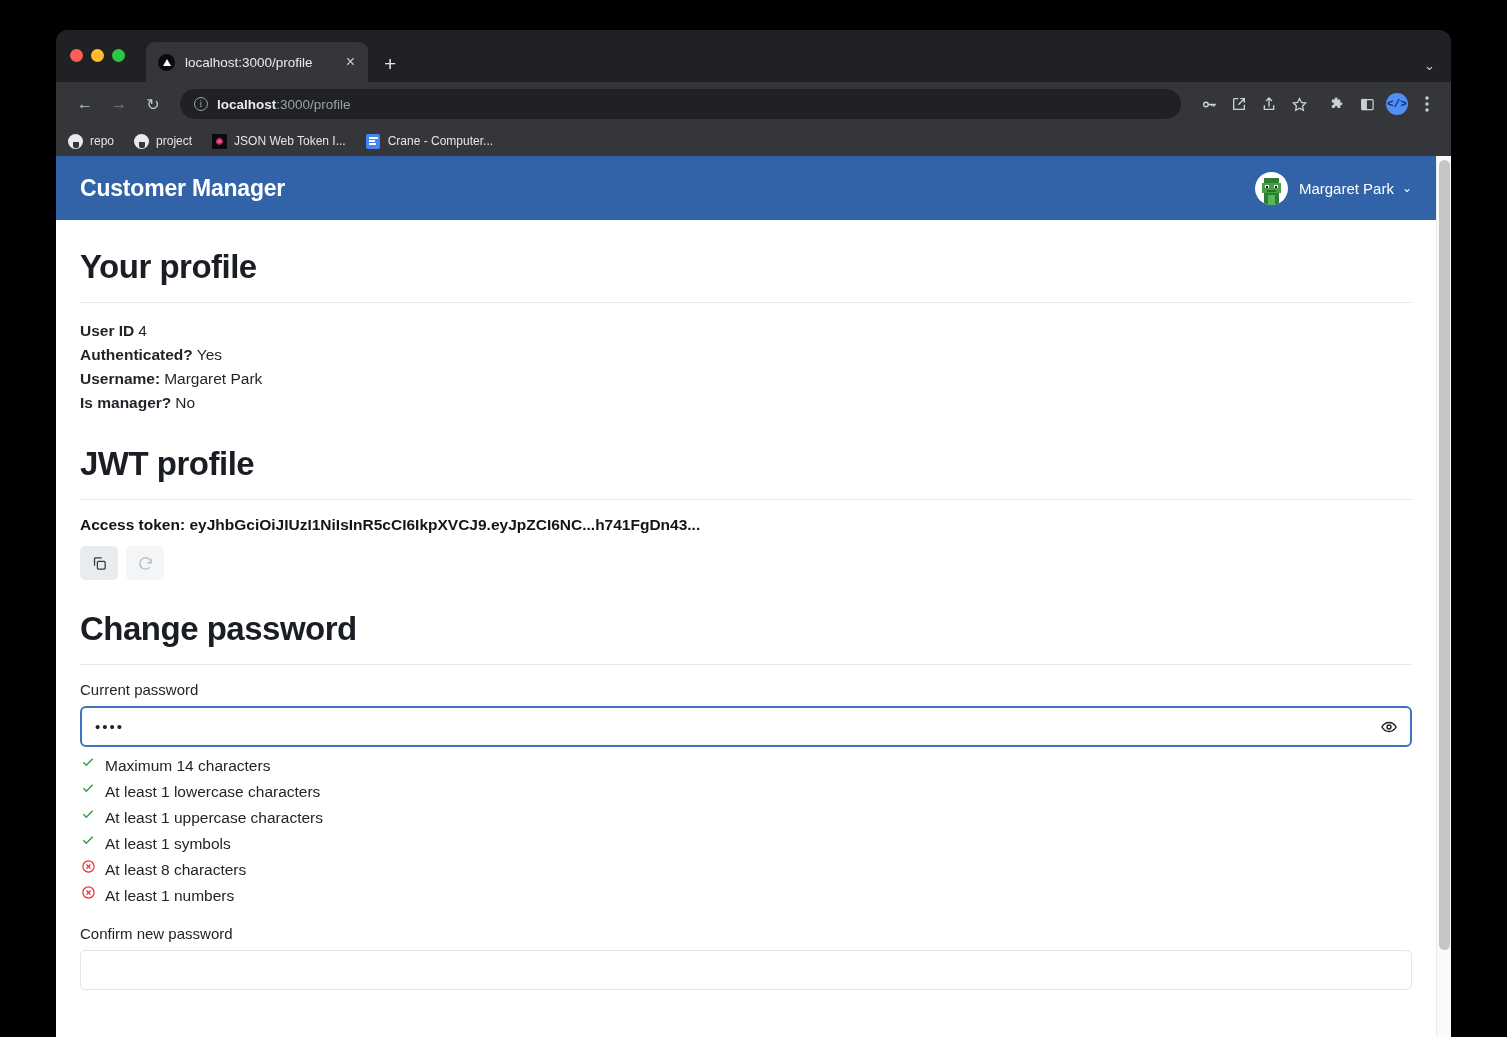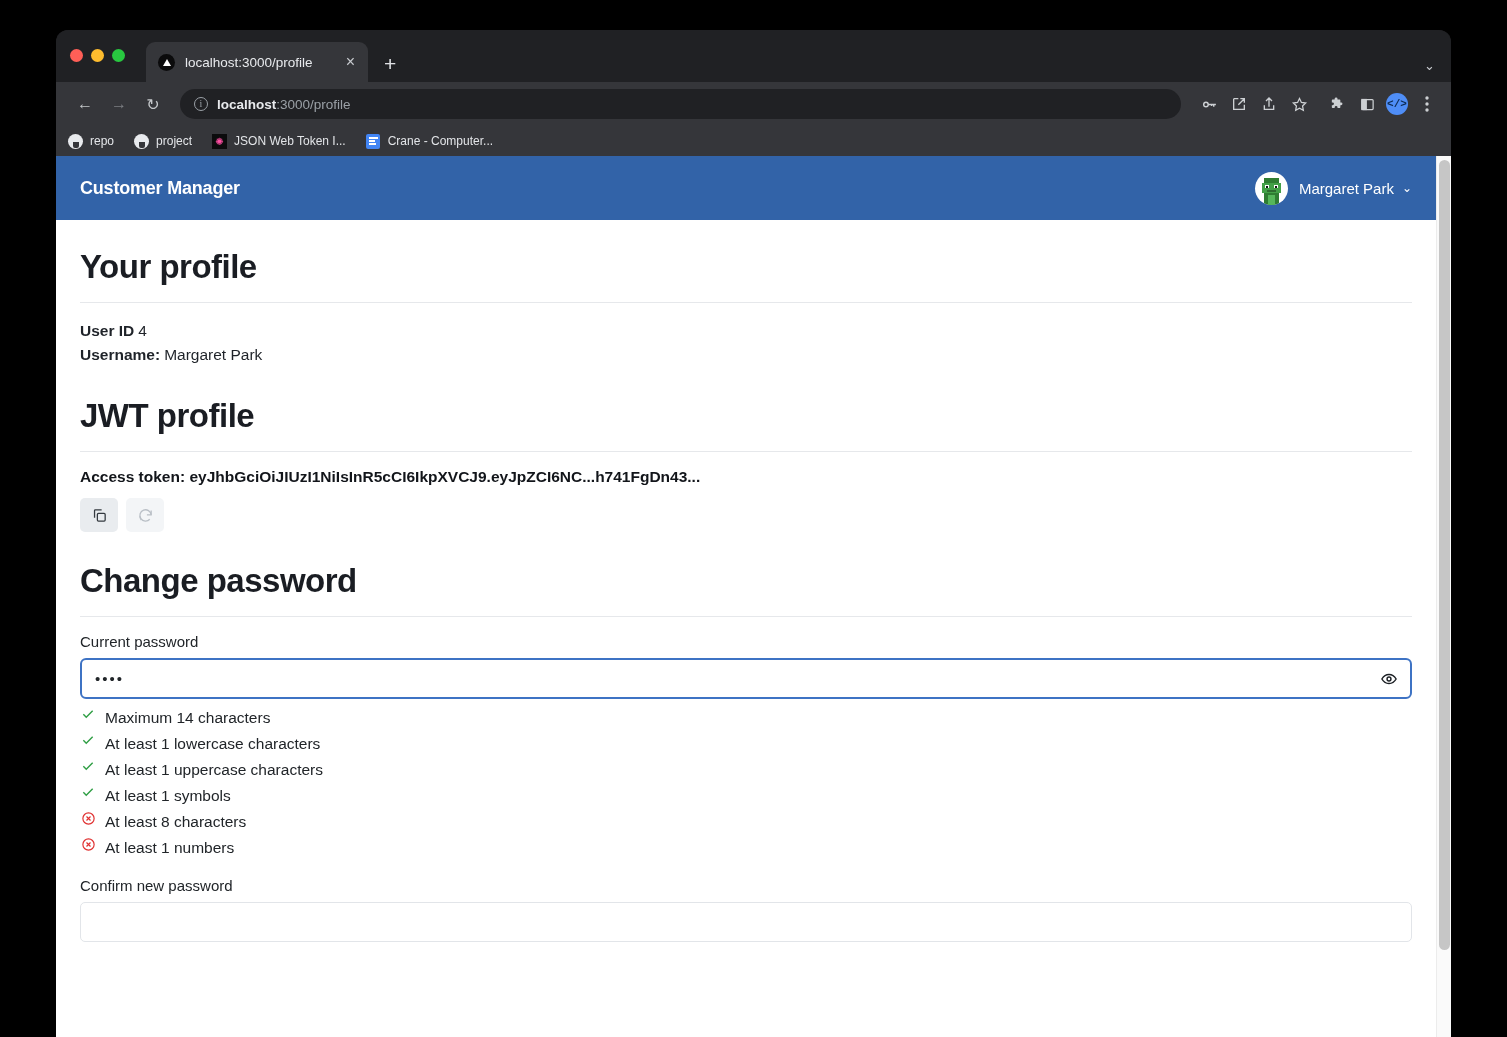--- a/index.html
+++ b/index.html
@@ -148,21 +148,21 @@
   
   .viewport { flex: 1; background: #fff; position: relative; overflow: hidden; display: flex; }
   .page { flex: 1; background: #fff; position: relative; overflow: hidden; }
 
   
   .app-header {
     height: 64px; background: #3263a8;
     display: flex; align-items: center; justify-content: space-between;
     padding: 0 24px 0 24px;
   }
-  .app-title { color: #fff; font-size: 18px; font-weight: 700; letter-spacing: -0.2px; }
+  .app-title { color: #fff; font-size: 23px; font-weight: 700; letter-spacing: -0.2px; }
   .user-menu { display: flex; align-items: center; gap: 11px; }
   .avatar {
     width: 33px; height: 33px; border-radius: 50%;
     background: #fff; overflow: hidden; flex: none;
     display: flex; align-items: flex-end; justify-content: center;
   }
   .avatar svg { display: block; }
   .user-name { color: #fff; font-size: 15px; }
   .caret { color: #fff; font-size: 12px; margin-left: -3px; }
 
@@ -370,21 +370,27 @@
 
       <div class="content">
 
         <h1 class="section">Your profile</h1>
 
         <div>
           <div class="kv">
             <b>User ID</b><span>4</span>
           </div>
           <div class="kv">
+            <b>Authenticated?</b><span>Yes</span>
+          </div>
+          <div class="kv">
             <b>Username:</b><span>Margaret Park</span>
+          </div>
+          <div class="kv">
+            <b>Is manager?</b><span>No</span>
           </div>
         </div>
 
         <h1 class="section tight">JWT profile</h1>
 
         <div class="token-line">Access token: eyJhbGciOiJIUzI1NiIsInR5cCI6IkpXVCJ9.eyJpZCI6NC...h741FgDn43...</div>
 
         <div class="token-btns">
           <button class="icon-btn">
             <svg width="17" height="17" viewBox="0 0 24 24" fill="none" stroke="currentColor" stroke-width="1.8">

